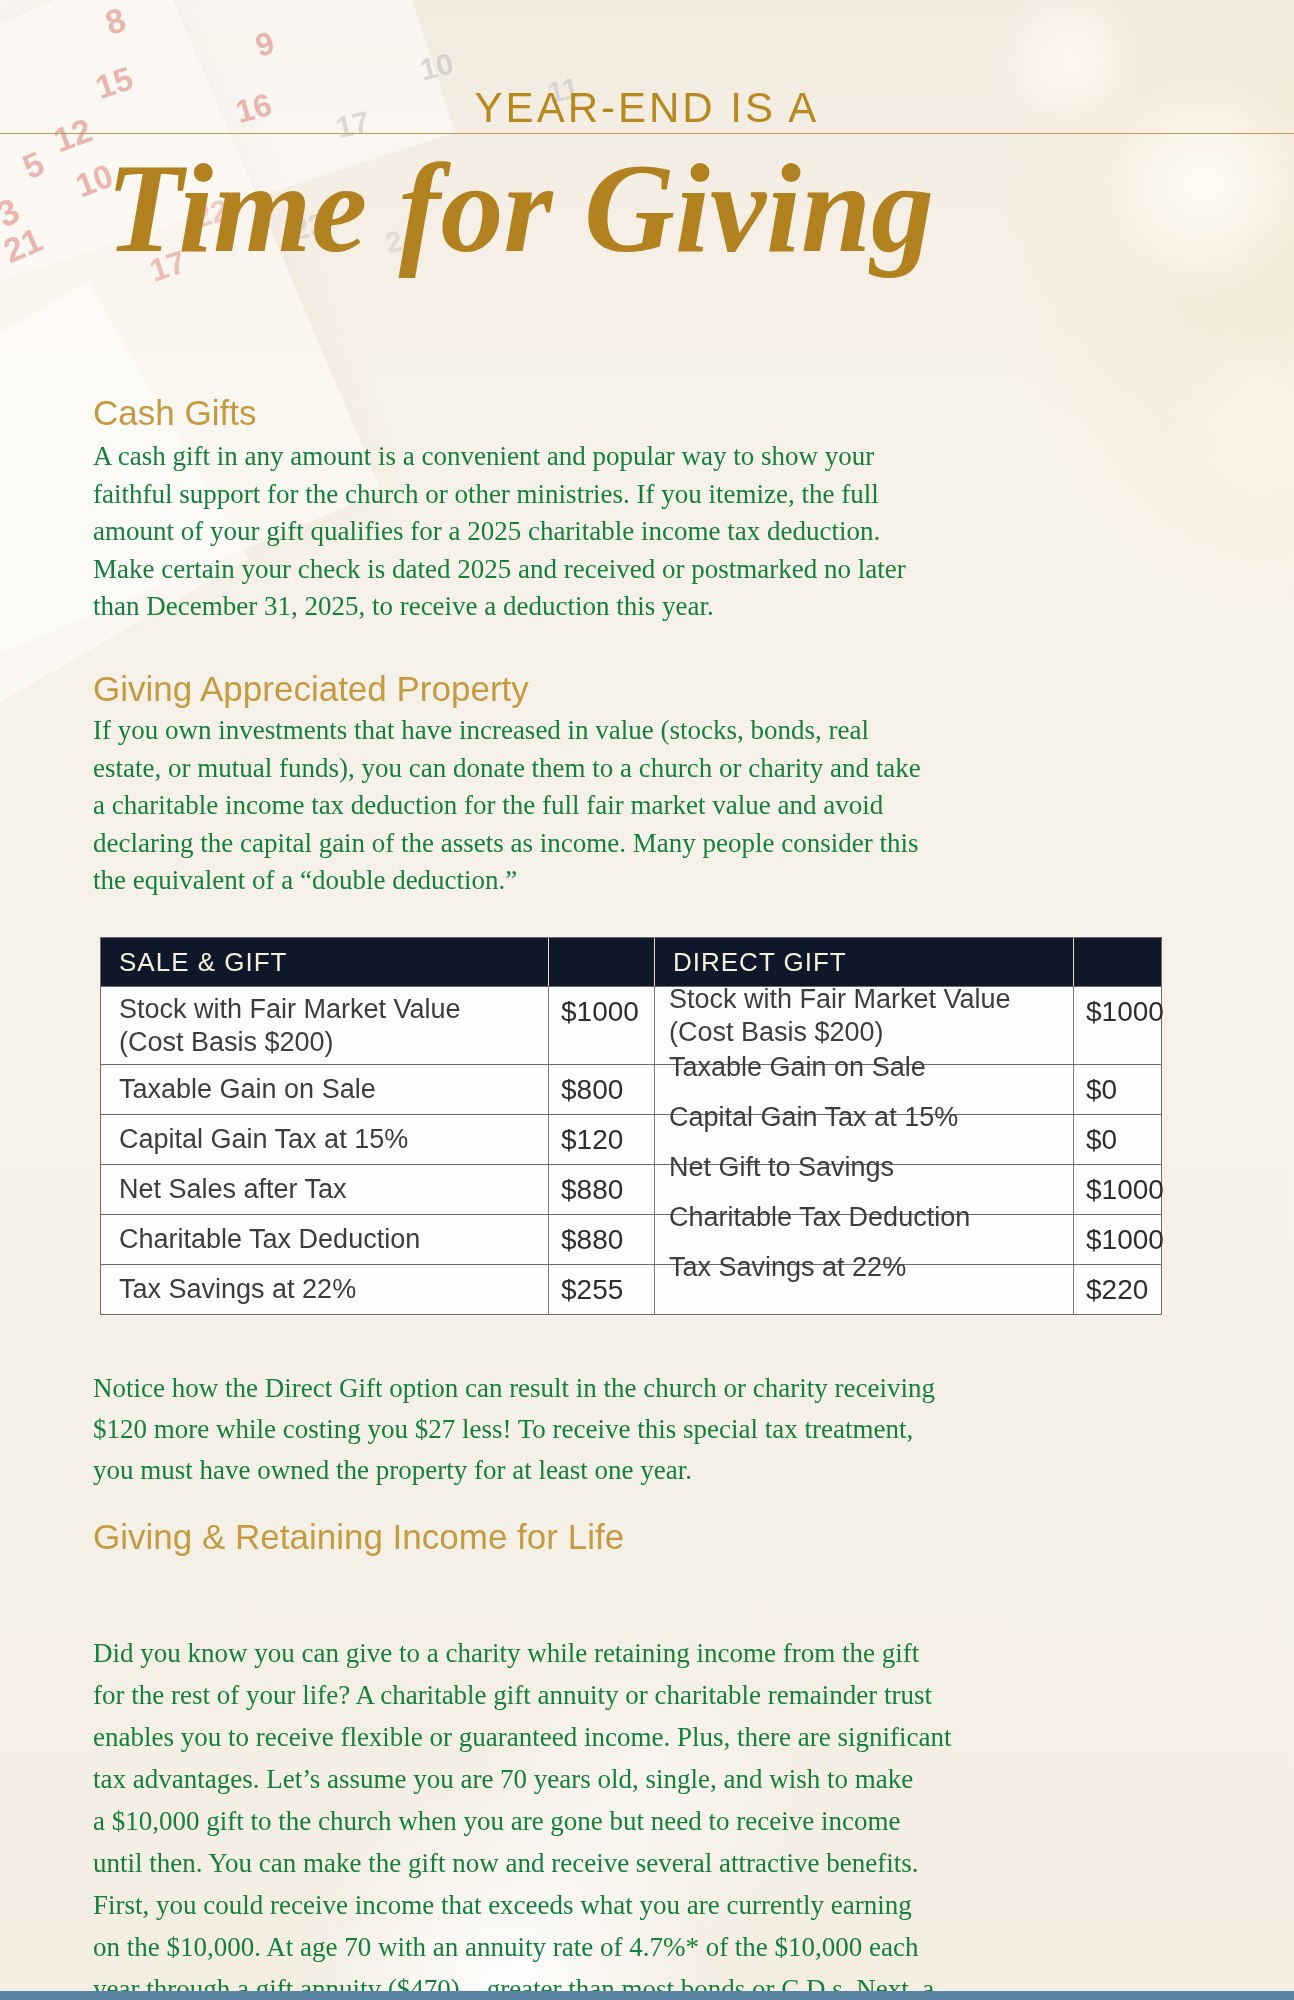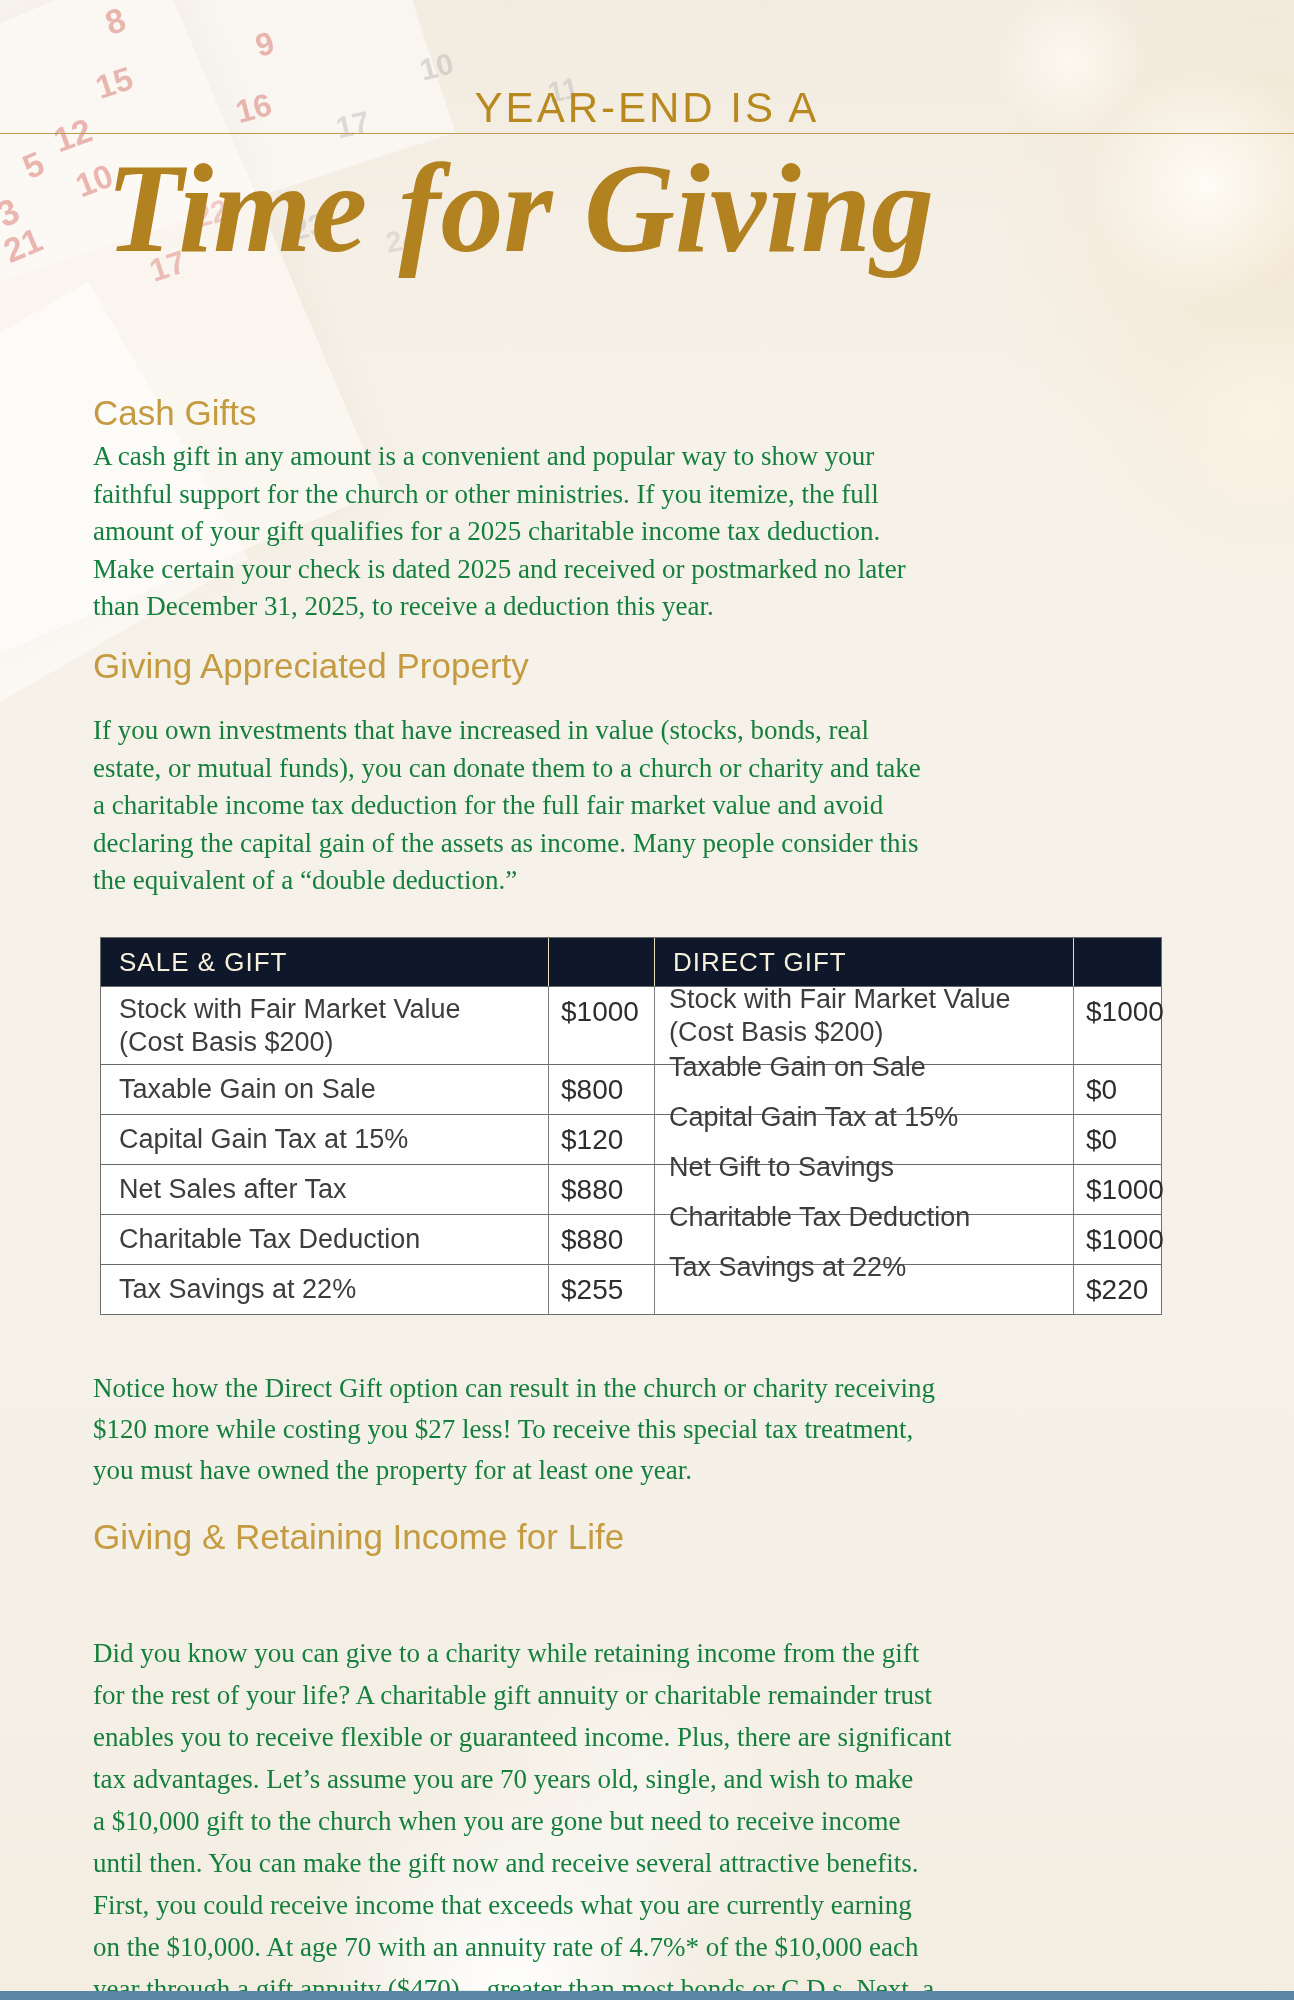--- a/index.html
+++ b/index.html
@@ -72,21 +72,21 @@
 
   
   .sec-heading {
     position: absolute; left: 93px; margin: 0;
     font-family: "Liberation Sans", sans-serif;
     font-weight: 400;
     font-size: 35px; line-height: 38px;
     color: #c59b41;
   }
   .h-cash   { top: 394px; }
-  .h-app    { top: 647px; }
+  .h-app    { top: 670px; }
   .h-retain { top: 1518px; }
 
   .para {
     position: absolute; left: 93px; width: 1130px; margin: 0;
     white-space: pre-line;
     font-family: "Liberation Serif", serif;
     font-size: 27px; line-height: 37.5px;
     color: #15803d;
   }
   .p-cash   { top: 438px; }

